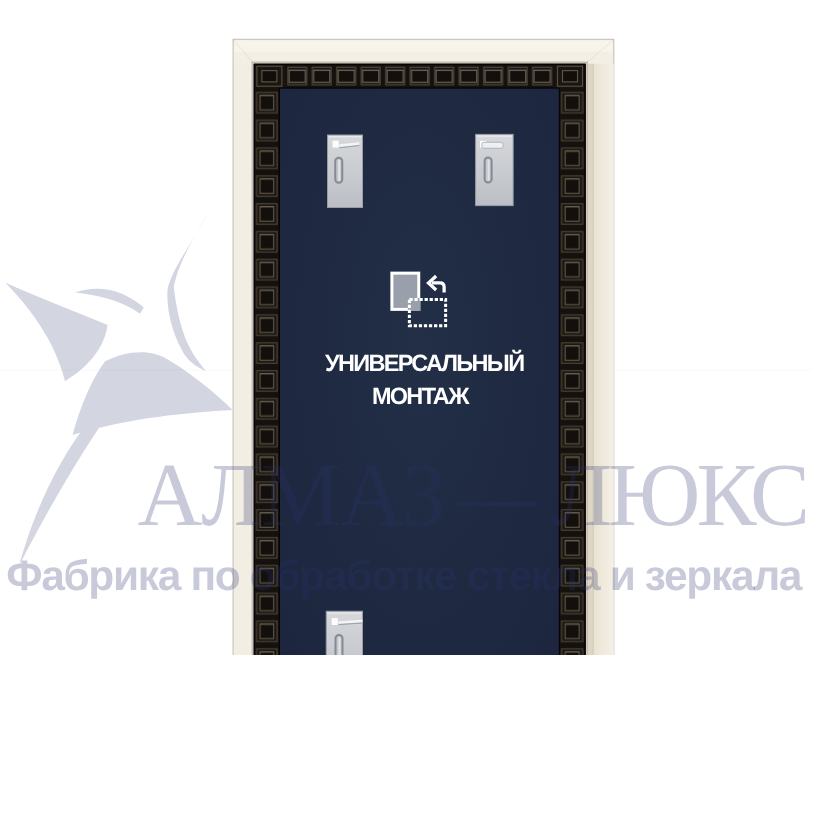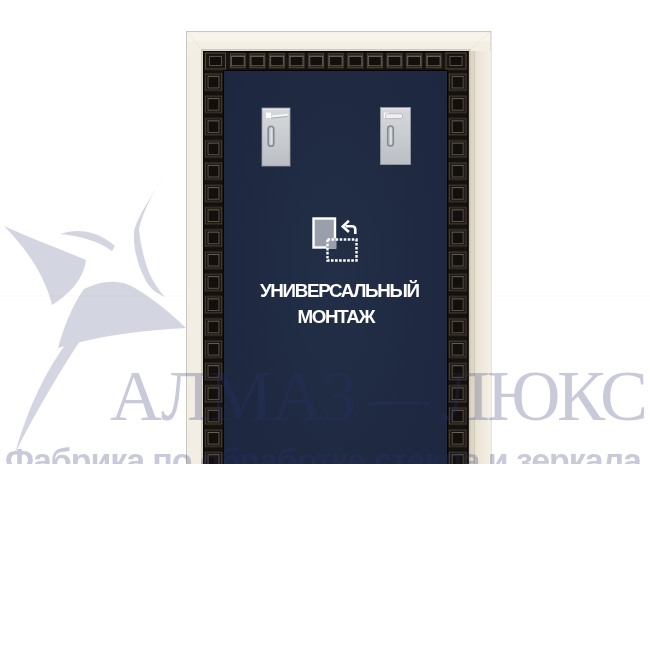--- a/index.html
+++ b/index.html
@@ -1,16 +1,16 @@
 <!DOCTYPE html>
 <html><head>
 <meta charset="utf-8">
 <style>
   html,body{margin:0;padding:0;background:#fff;}
-  #canvas{position:relative;width:650px;height:464px;overflow:hidden;font-family:"Liberation Sans",sans-serif;}
+  #canvas{position:relative;width:650px;height:524px;overflow:hidden;font-family:"Liberation Sans",sans-serif;}
 </style>
 </head>
 <body>
 <div id="canvas">
 <svg width="650" height="650" viewBox="0 0 650 650" xmlns="http://www.w3.org/2000/svg">
 <defs>
   <radialGradient id="gNavy" cx="0.5" cy="0.4" r="0.75">
     <stop offset="0" stop-color="#222f46"></stop>
     <stop offset="1" stop-color="#1c253d"></stop>
   </radialGradient>

